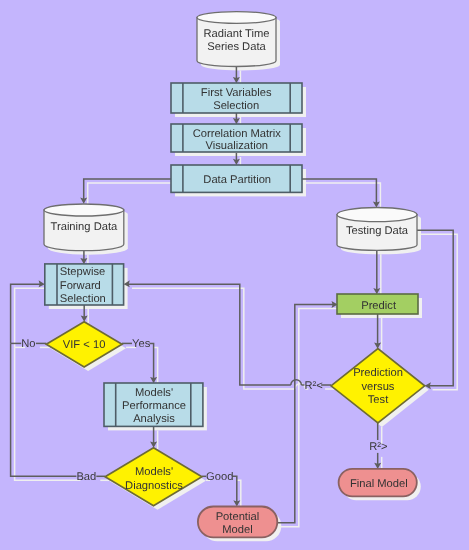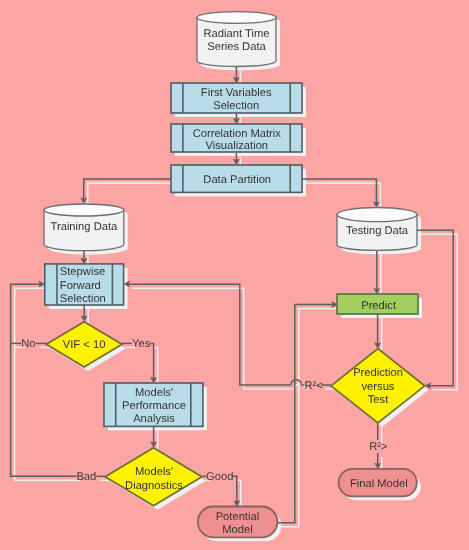--- a/index.html
+++ b/index.html
@@ -1,18 +1,18 @@
 <!DOCTYPE html>
 <html><head>
 <meta charset="utf-8">
 <title>Flowchart</title>
 <style>
   html,body{margin:0;padding:0;background:#ffffff;}
   body{width:469px;height:550px;overflow:hidden;font-family:"Liberation Sans",sans-serif;}
-  #stage{position:relative;width:469px;height:550px;background:#fca5a5;}
+  #stage{position:relative;width:469px;height:550px;background:#c4b5fd;}
   svg#chart{display:block;position:absolute;left:0;top:0;}
   text{font-family:"Liberation Sans",sans-serif;-webkit-font-smoothing:antialiased;text-rendering:geometricPrecision;}
   svg{shape-rendering:geometricPrecision;}
 </style>
 </head>
 <body>
 
 <div id="stage">
 <svg id="chart" width="469" height="550" viewBox="0 0 469 550" xmlns="http://www.w3.org/2000/svg">
 

